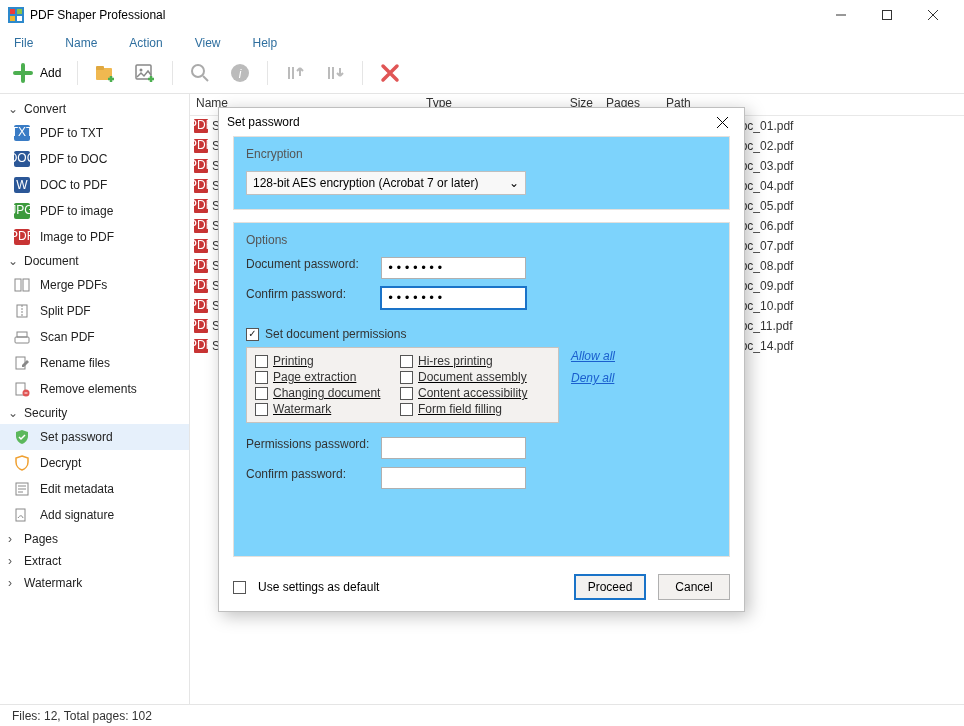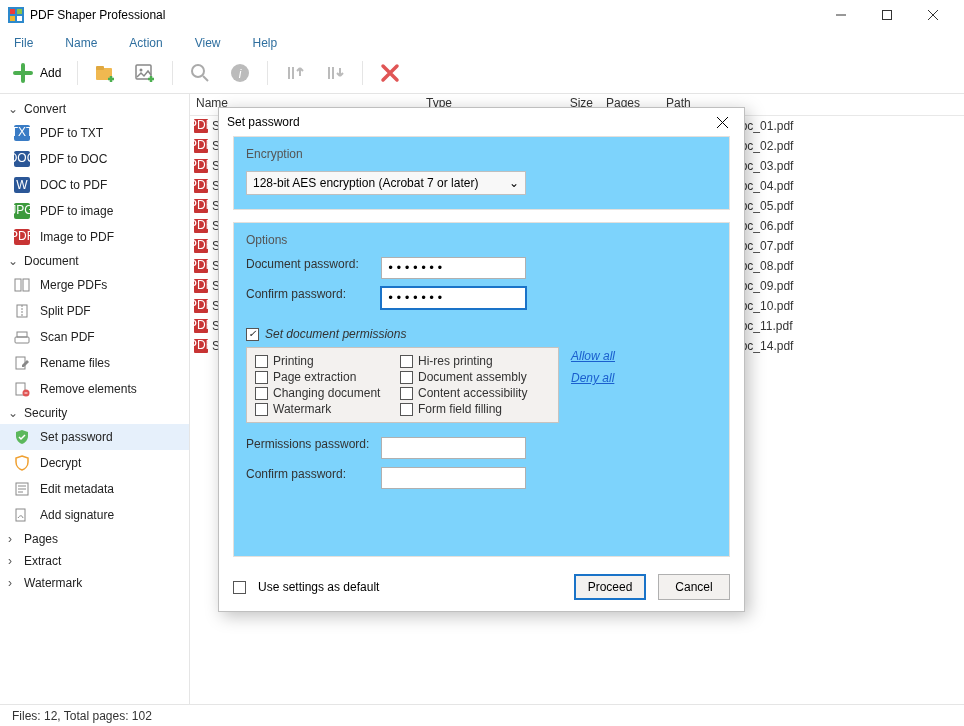--- a/index.html
+++ b/index.html
@@ -54,23 +54,23 @@
 .dlg-title .t { flex:1; color:#000; }
 .dlg-close { width:28px; height:28px; display:flex; align-items:center; justify-content:center; color:#000; }
 .dlg-body { flex:1; padding: 0px 14px 6px 14px; display:flex; flex-direction:column; gap:12px; }
 .group { background:#7dd3fc; border:1px solid #e4e0dc; padding:10px 12px 14px 12px; }
 .group-title { color:#555; margin-bottom:10px; }
 .select { width:280px; height:24px; background:#f8f8f8; border:1px solid #bfbfbf; display:flex; align-items:center; padding:8px 6px; justify-content:space-between; cursor:default;}
 .form-row { display:flex; align-items:flex-start; margin-bottom:8px; }
 .form-row label { width:135px; color:#333; }
 .form-row input[type=password] { width:145px; height:22px; border:1px solid #b0b0b0; padding:0 5px; font-family: monospace; letter-spacing:1px; }
 .form-row input.focused { border:1px solid #1a73c8; outline:1px solid #1a73c8; }
-.chk-row { display:flex; align-items:center; gap:6px; color:#333; margin-bottom:6px;font-style:italic; }
+.chk-row { display:flex; align-items:center; gap:6px; color:#333; margin-bottom:6px; }
 .perm-row { display:flex; gap:12px; align-items:flex-start; }
-.perm-box { border:1px solid #c7c3bf; padding:6px 8px; display:grid; grid-template-columns: 135px 150px; row-gap:2px; column-gap:10px; background:#f3f1ef;}
+.perm-box { border:1px solid #c7c3bf; padding:6px 8px; display:grid; grid-template-columns: 135px 150px; row-gap:2px; column-gap:10px; background:#f3f1ef;text-decoration:underline;}
 .perm-box label { display:flex; align-items:center; gap:5px; color:#333; white-space:nowrap; }
 .links { display:flex; flex-direction:column; gap:8px; padding-top:2px;}
 .links a { color:#1a5fce; text-decoration:underline; cursor:default;font-style:italic; }
 .dlg-footer { height:48px; display:flex; align-items:center; padding:0 14px; gap:12px; }
 .dlg-footer .spacer { flex:1; }
 .btn { width:72px; height:26px; border:1px solid #b0b0b0; background:#f3f1ef; display:flex; align-items:center; justify-content:center; cursor:default;}
 .btn.primary { border:2px solid #1a73c8; background:#f3f1ef; }
 
 
 .statusbar { height:22px; border-top:1px solid #e5e5e5; display:flex; align-items:center; padding:0 12px; color:#333; font-size:12px;}

